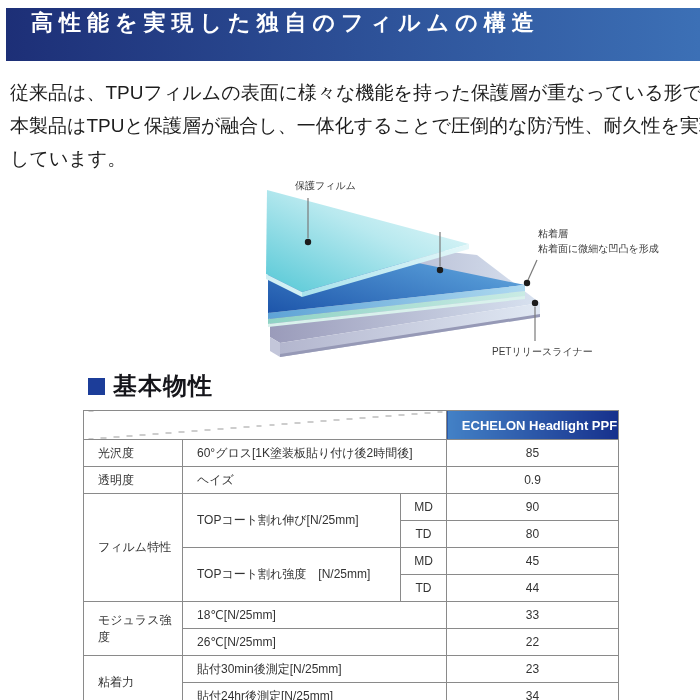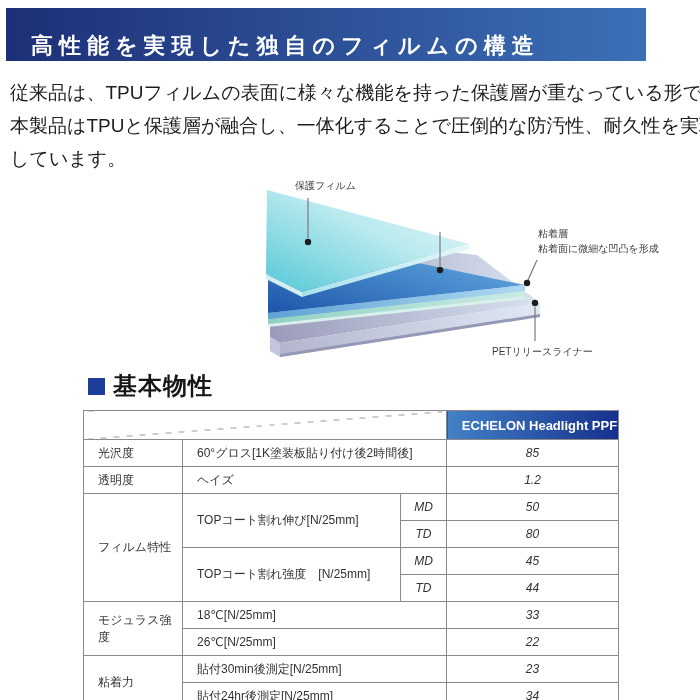--- a/index.html
+++ b/index.html
@@ -1,22 +1,22 @@
 <!DOCTYPE html>
 <html><head>
 <meta charset="utf-8">
 <style>
   html,body{margin:0;padding:0;background:#fff;}
   #page{position:relative;width:700px;height:700px;background:#fff;overflow:hidden;
         font-family:"Liberation Sans","DejaVu Sans",sans-serif;}
 
   
-  .title-bar{position:absolute;left:6px;top:8px;width:640px;height:53px;
+  .title-bar{position:absolute;left:6px;top:8px;width:694px;height:53px;
     background:linear-gradient(to right,#1d2f77,#3c70b6);
-    color:#fff;display:flex;align-items:flex-end;}
+    color:#fff;display:flex;align-items:flex-start;}
   .title-bar span{font-family:"Liberation Serif","DejaVu Serif",serif;
     font-size:22px;font-weight:bold;letter-spacing:6px;padding-left:25px;white-space:nowrap;}
 
   
   .intro{position:absolute;left:10px;top:76px;color:#1d1d1d;font-size:19px;
     line-height:33px;font-weight:500;}
   .intro div{white-space:nowrap;}
 
   
   .diagram{position:absolute;left:230px;top:172px;width:460px;height:212px;}
@@ -30,21 +30,21 @@
 
   
   .section-head{position:absolute;left:88px;top:370px;display:flex;align-items:center;}
   .section-bullet{width:17px;height:17px;background:#1c3d99;margin-right:8px;}
   .section-title{font-size:24px;font-weight:bold;color:#15151a;letter-spacing:1px;}
 
   
   table.props{position:absolute;left:83px;top:410px;width:535px;border-collapse:collapse;
     table-layout:fixed;font-size:12px;color:#333;background:#fff;}
   table.props td{border:1px solid #8a8a8a;padding:0 0 0 14px;height:26px;vertical-align:middle;}
-  table.props td.center{text-align:center;padding:0;font-style:italic;}
+  table.props td.center{text-align:center;padding:0;}
   table.props tr.hdr td{height:28px;}
   td.diag{background:linear-gradient(to bottom right,transparent 49.6%,#9a9a9a 49.6%,#9a9a9a 50.4%,transparent 50.4%);}
   td.echelon{background:linear-gradient(90deg,#4381c6,#16308c);color:#fff;font-weight:bold;
     font-size:13px;text-align:center;padding:0;}
   td.cond{padding-left:16px;}
 </style>
 </head>
 <body>
 
 <div id="page">
@@ -146,27 +146,27 @@
       <td class="echelon">ECHELON Headlight PPF</td>
     </tr>
     <tr>
       <td>光沢度</td>
       <td class="cond" colspan="2">60°グロス[1K塗装板貼り付け後2時間後]</td>
       <td class="center">85</td>
     </tr>
     <tr>
       <td>透明度</td>
       <td class="cond" colspan="2">ヘイズ</td>
-      <td class="center">1.2</td>
+      <td class="center">0.9</td>
     </tr>
     <tr>
       <td rowspan="4">フィルム特性</td>
       <td class="cond" rowspan="2">TOPコート割れ伸び[N/25mm]</td>
       <td class="center">MD</td>
-      <td class="center">50</td>
+      <td class="center">90</td>
     </tr>
     <tr>
       <td class="center">TD</td>
       <td class="center">80</td>
     </tr>
     <tr>
       <td class="cond" rowspan="2">TOPコート割れ強度　[N/25mm]</td>
       <td class="center">MD</td>
       <td class="center">45</td>
     </tr>

